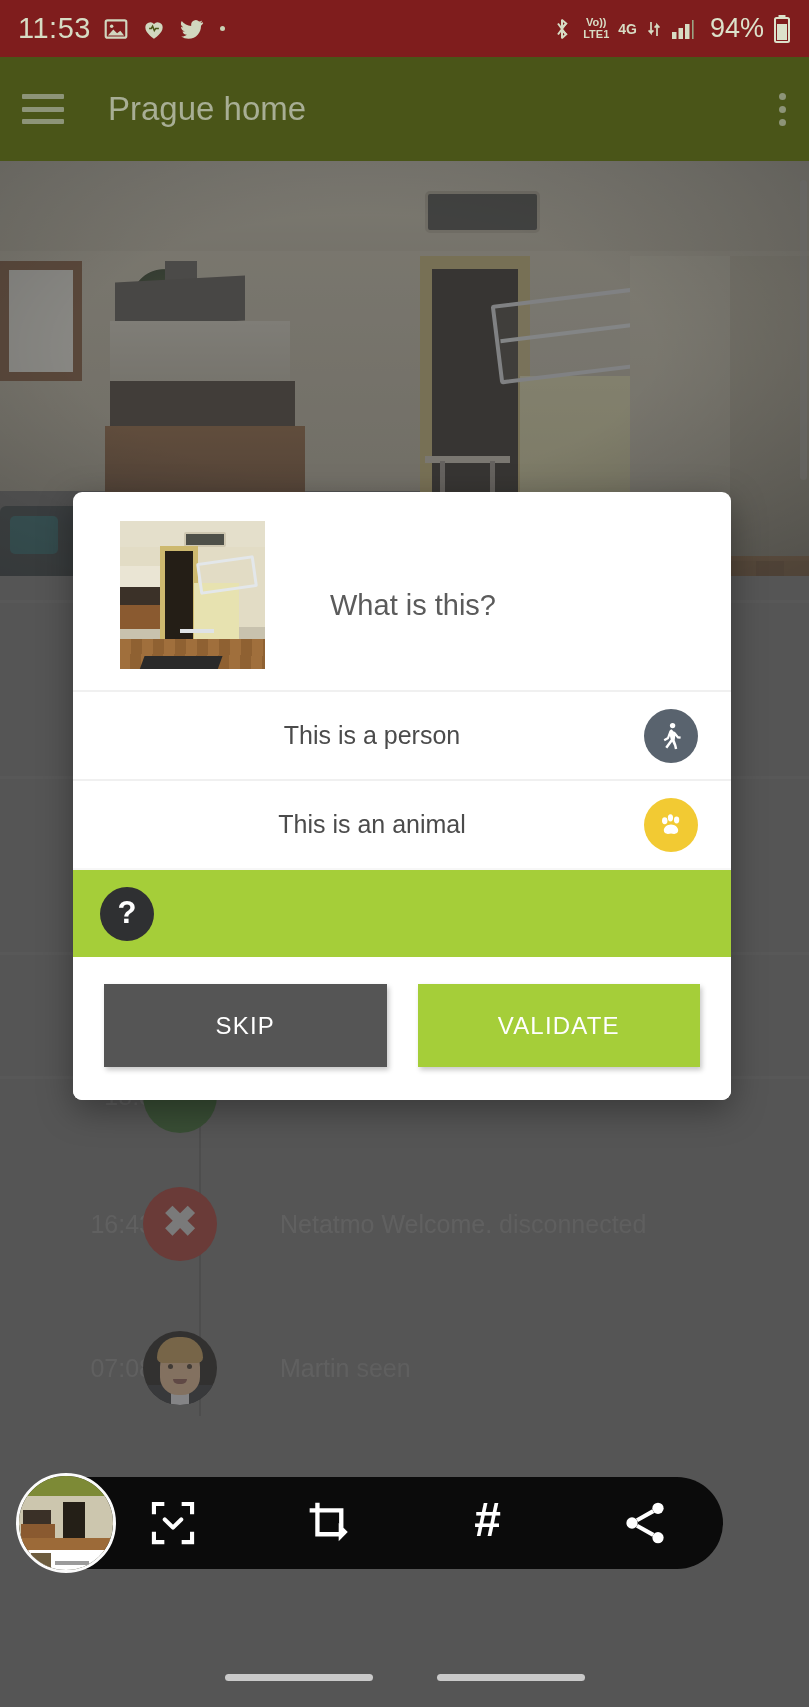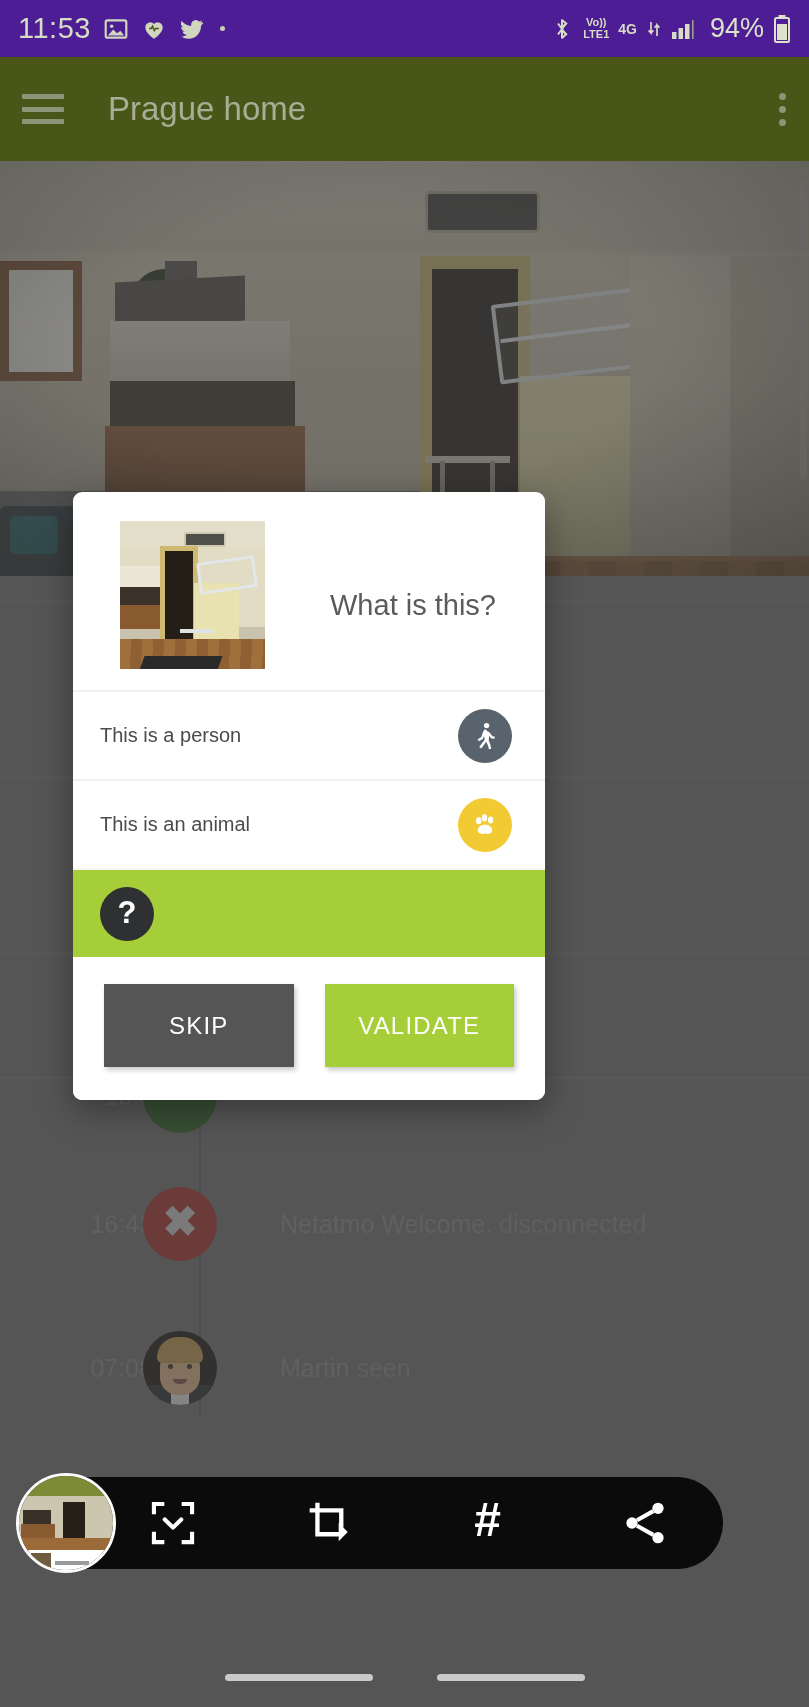--- a/index.html
+++ b/index.html
@@ -18,21 +18,21 @@
     height: 1707px;
     overflow: hidden;
     background: #6e6e6e;
   }
 
   
   .status-bar {
     position: absolute;
     top: 0; left: 0;
     width: 809px; height: 57px;
-    background: #4c1d95;
+    background: #7f1d1d;
     display: flex;
     align-items: center;
     padding: 0 18px;
     z-index: 30;
   }
   .sb-left { display: flex; align-items: center; gap: 12px; flex: 1; }
   .sb-clock {
     color: #d7dcc4;
     font-size: 29px;
     letter-spacing: 0.5px;
@@ -198,21 +198,21 @@
   .scrim {
     position:absolute; top:0; left:0; width:809px; height:1707px;
     background: rgba(70,70,70,.62);
     z-index: 10;
   }
 
   
   .dialog {
     position: absolute;
     left: 73px; top: 492px;
-    width: 472px;
+    width: 658px;
     background: #ffffff;
     border-radius: 9px;
     z-index: 18;
     box-shadow: 0 10px 34px rgba(0,0,0,.35);
     overflow: hidden;
   }
   .dlg-head {
     display:flex; align-items:flex-start;
     padding: 29px 0 0 47px;
     height: 198px;
@@ -246,21 +246,21 @@
   }
 
   .dlg-option {
     display:flex; align-items:center;
     height: 89px;
     padding: 0 33px 0 27px;
     border-top: 2px solid #f0f0f0;
     background:#fff;
   }
   .dlg-option .opt-label {
-    flex: 1; color: #4b4b4b; font-size: 20px;
+    flex: 1; color: #4b4b4b; font-size: 25px; text-align: center;
   }
   .dlg-option.selected { background: #a5ce39; border-top-color:#f7f7f7; }
   .dlg-option.selected .opt-label { color: #ffffff; }
 
   .opt-icon {
     width: 54px; height: 54px; border-radius: 50%;
     display:flex; align-items:center; justify-content:center;
     flex: 0 0 auto;
   }
   .opt-icon.person { background:#59636e; }

